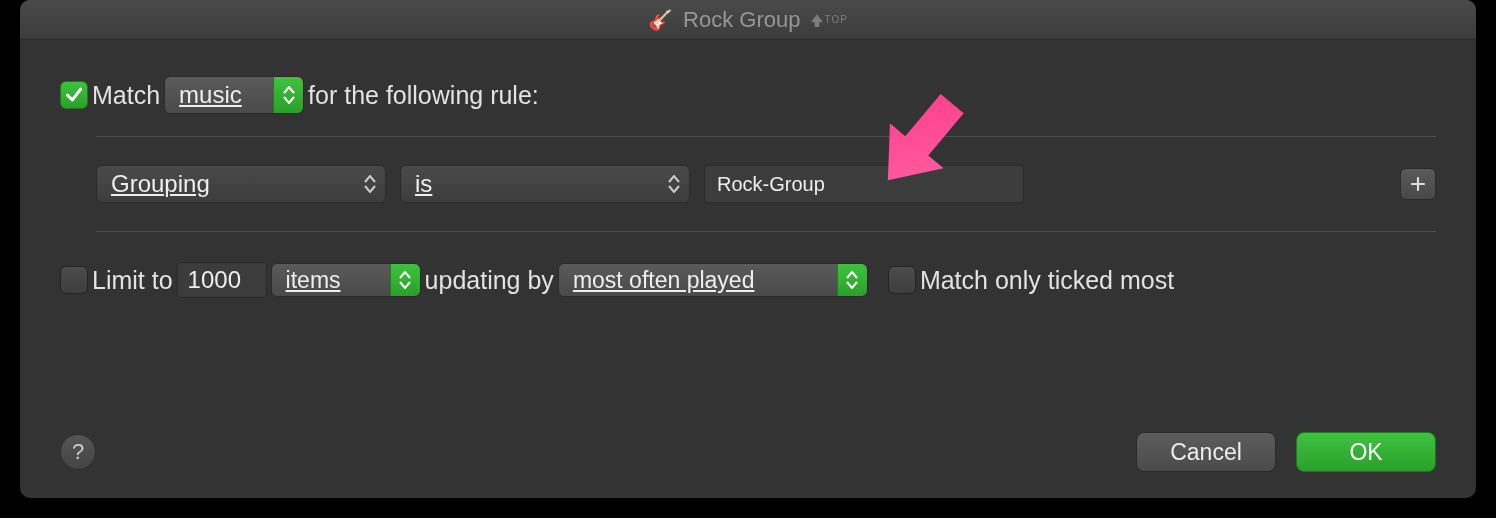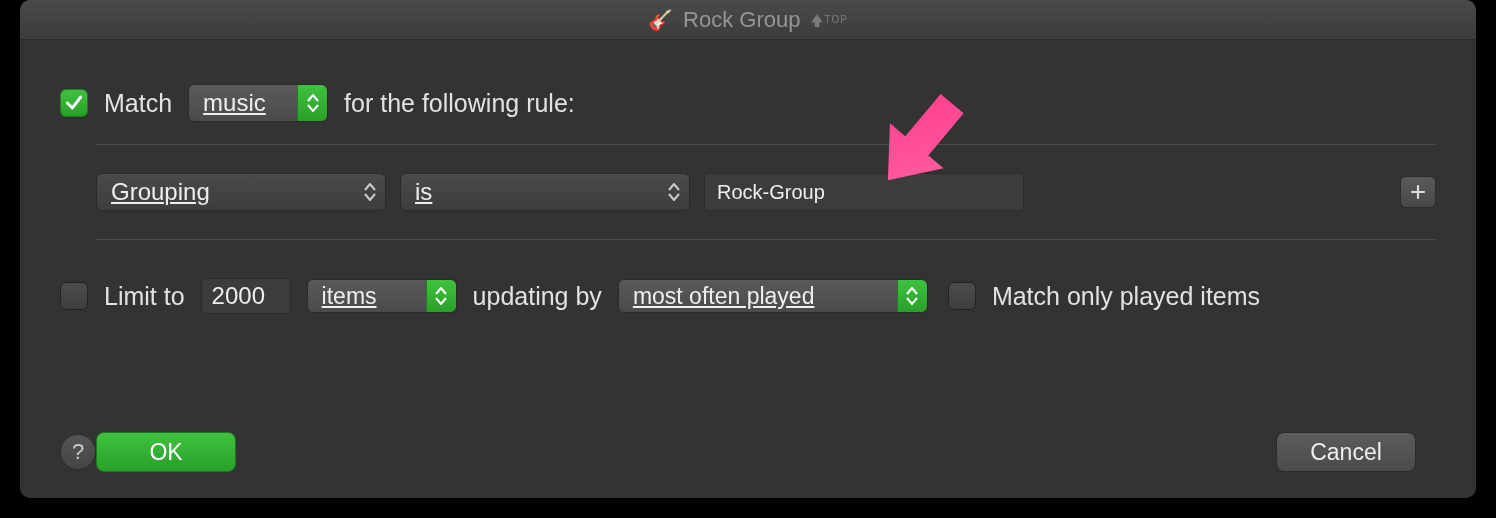--- a/index.html
+++ b/index.html
@@ -37,21 +37,21 @@
   .toplabel { display:flex; align-items:center; }
   .toplabel svg { width:14px; height:14px; }
   .toplabel span { font-size:10px; color:#7c7c7c; letter-spacing:1px; }
 
   .content {
     padding: 36px 40px 24px 40px;
     position: relative;
     height: calc(100% - 40px);
   }
 
-  .row { display:flex; align-items:center; gap:16px;margin-top:8px; }
+  .row { display:flex; align-items:center; gap:4px; }
 
   
   .checkbox {
     width: 28px; height: 28px;
     border-radius: 6px;
     display:flex; align-items:center; justify-content:center;
     flex-shrink:0;
     cursor:pointer;
   }
   .checkbox.unchecked {
@@ -244,21 +244,21 @@
           </svg>
       </div>
     </div>
 
     <div class="options">
 
       <div class="row">
         <div class="checkbox unchecked"></div>
         <span class="label">Limit to</span>
         <div class="input-num">
-          <span>2000</span>
+          <span>1000</span>
         </div>
         <div class="select small" style="width:150px">
           <span>items</span>
           <div class="stepper green">
             <svg viewBox="0 0 12 8">
                 <path d="M1 7 L6 1 L11 7" stroke="#fff" stroke-width="2" fill="none"></path>
               </svg>
             <svg viewBox="0 0 12 8">
                 <path d="M1 1 L6 7 L11 1" stroke="#fff" stroke-width="2" fill="none"></path>
               </svg>
@@ -273,35 +273,35 @@
               </svg>
             <svg viewBox="0 0 12 8">
                 <path d="M1 1 L6 7 L11 1" stroke="#fff" stroke-width="2" fill="none"></path>
               </svg>
           </div>
         </div>
       </div>
 
       <div class="row">
         <div class="checkbox unchecked"></div>
-        <span class="label">Match only played items</span>
+        <span class="label">Match only ticked most</span>
       </div>
 
 
     </div>
 
     <div class="footer">
       <div class="help-btn">
         <span>?</span>
       </div>
+      <div class="btn cancel">
+        <span>Cancel</span>
+      </div>
       <div class="btn ok">
         <span>OK</span>
-      </div>
-      <div class="btn cancel">
-        <span>Cancel</span>
       </div>
     </div>
 
     <svg class="arrow" viewBox="0 0 120 120">
       <defs>
         <linearGradient id="g" x1="0" y1="0" x2="1" y2="1">
           <stop offset="0" stop-color="#ff5fa2"></stop>
           <stop offset="1" stop-color="#ff3d8b"></stop>
         </linearGradient>
       </defs>

